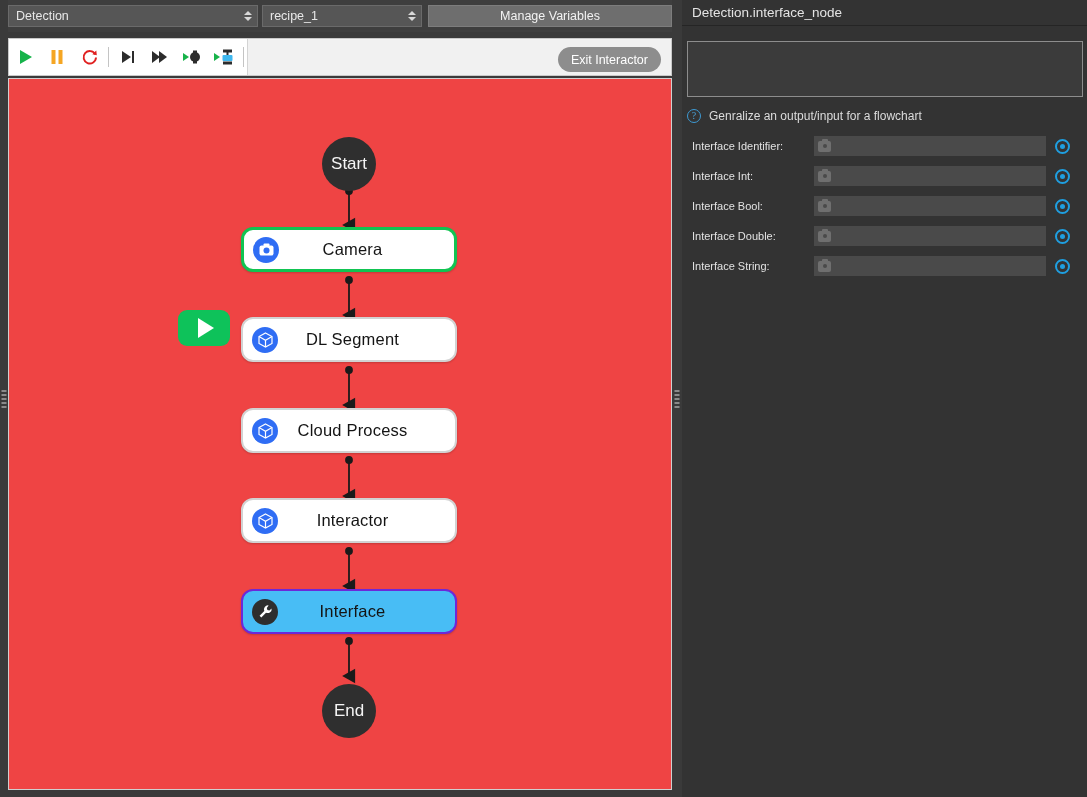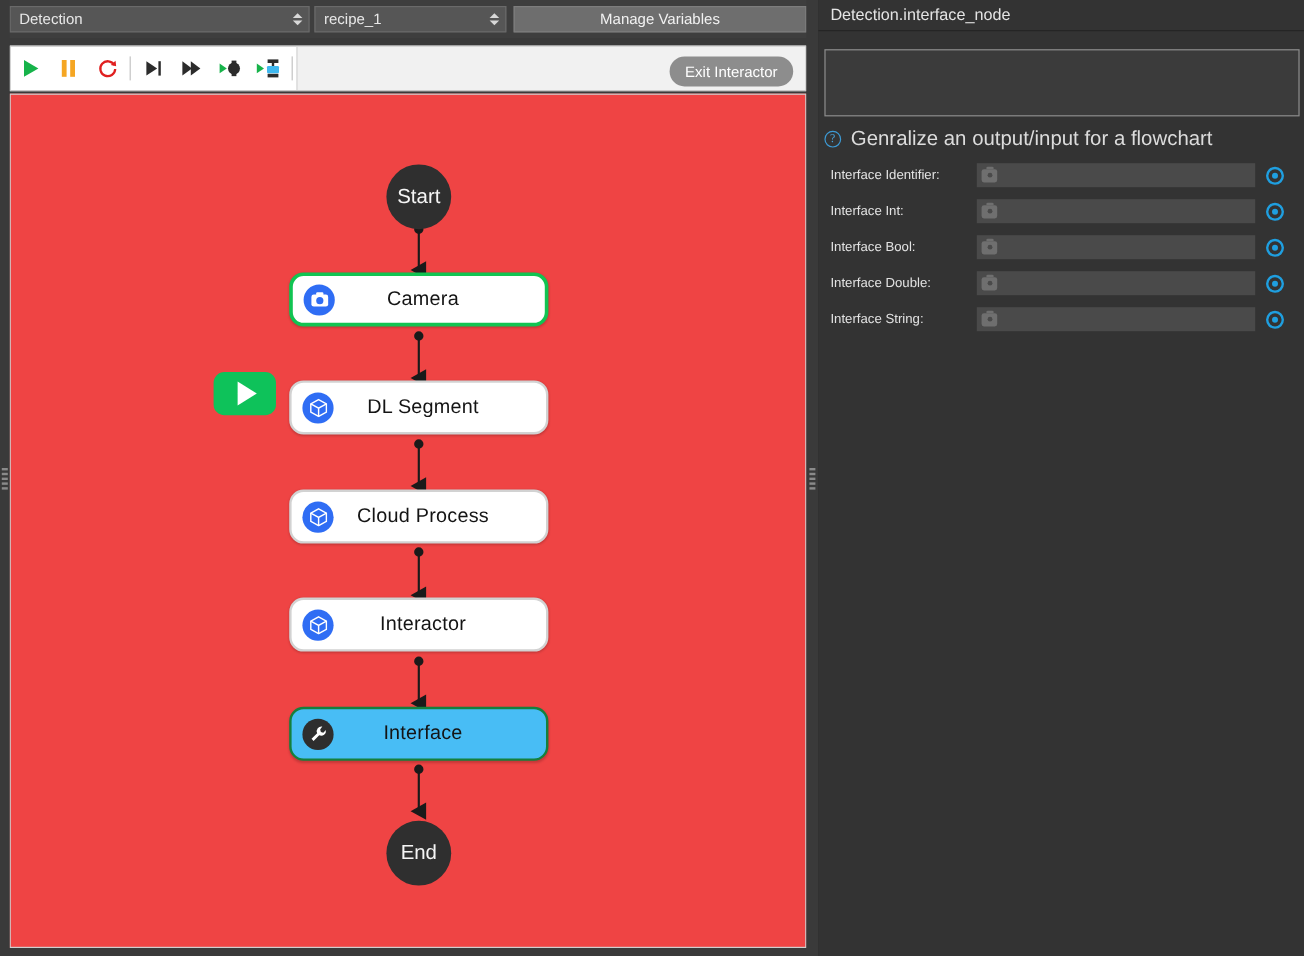--- a/index.html
+++ b/index.html
@@ -76,21 +76,21 @@
   }
   #graph { position: absolute; left: 0; top: 0; width: 664px; height: 712px; }
 
   .node {
     position: absolute; display: flex; align-items: center;
     background: #ffffff; border-radius: 12px;
     box-shadow: 0 1px 2px rgba(0,0,0,0.18);
   }
   .node-box { width: 216px; height: 45px; border: 2px solid #d2d2d2; }
   .node-box.sel-green { border: 3px solid #11c452; }
-  .node-box.sel-blue  { background: #48bdf5; border: 2px solid #15803d; }
+  .node-box.sel-blue  { background: #48bdf5; border: 2px solid #6d28d9; }
   .node-icon {
     width: 26px; height: 26px; border-radius: 50%; margin-left: 9px;
     display: flex; align-items: center; justify-content: center; flex: none;
   }
   .node-icon.blue { background: #2f6df4; }
   .node-icon.dark { background: #2e2e2e; }
   .node-label {
     flex: 1; text-align: center; color: #141414;
     font-size: 16.5px; letter-spacing: .2px; padding-right: 28px;
   }
@@ -144,21 +144,21 @@
   #rp-desc {
     position: absolute; left: 5px; top: 106px; width: 396px; height: 20px;
     display: flex; align-items: center; gap: 8px;
   }
   #rp-desc .qicon {
     width: 14px; height: 14px; border-radius: 50%;
     border: 1.3px solid #3d9ad4; color: #4aa5dd;
     font-size: 10px; line-height: 11px; text-align: center; flex: none;
     font-family: "Liberation Serif", serif;
   }
-  #rp-desc .dtxt { color: #dcdcdc; font-size: 17px; }
+  #rp-desc .dtxt { color: #dcdcdc; font-size: 12px; }
 
   #prop-list { position: absolute; left: 0; top: 131px; width: 405px; }
   .prop-row {
     display: flex; align-items: center; height: 30px; padding-left: 10px;
   }
   .prop-label {
     width: 122px; color: #e2e2e2; font-size: 11px; flex: none;
   }
   .prop-field {
     width: 232px; height: 20px; background: #4a4a4a; border: none;

